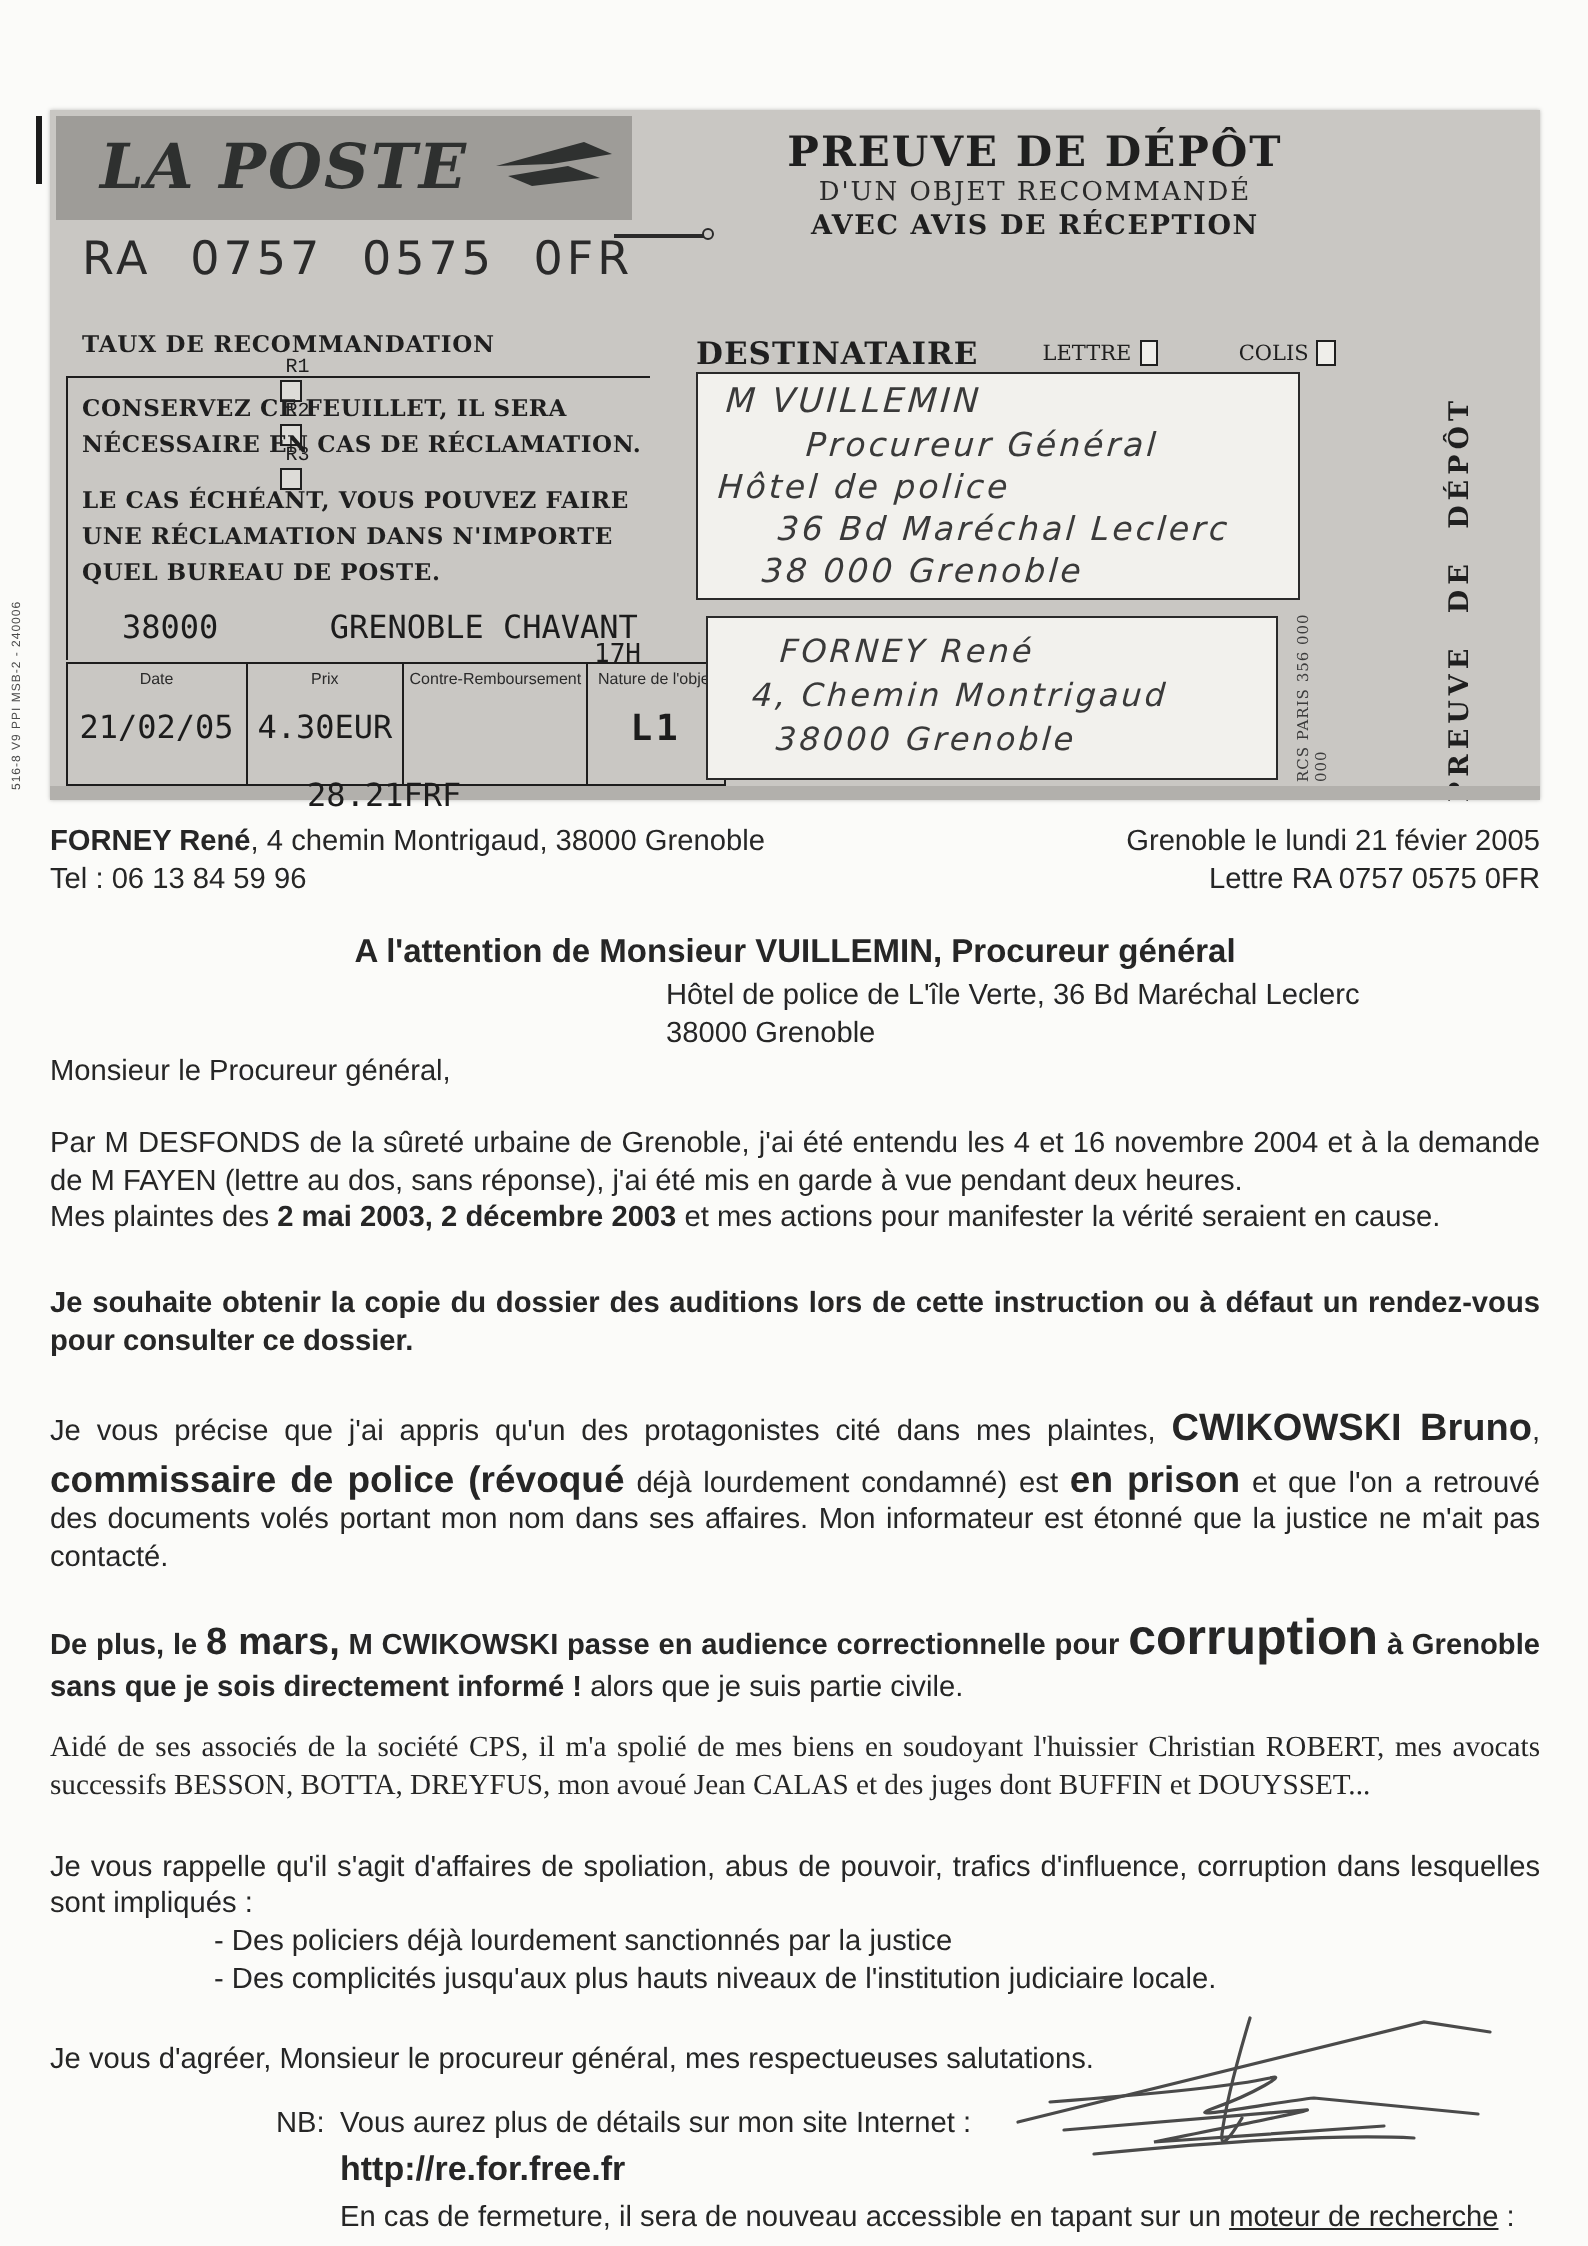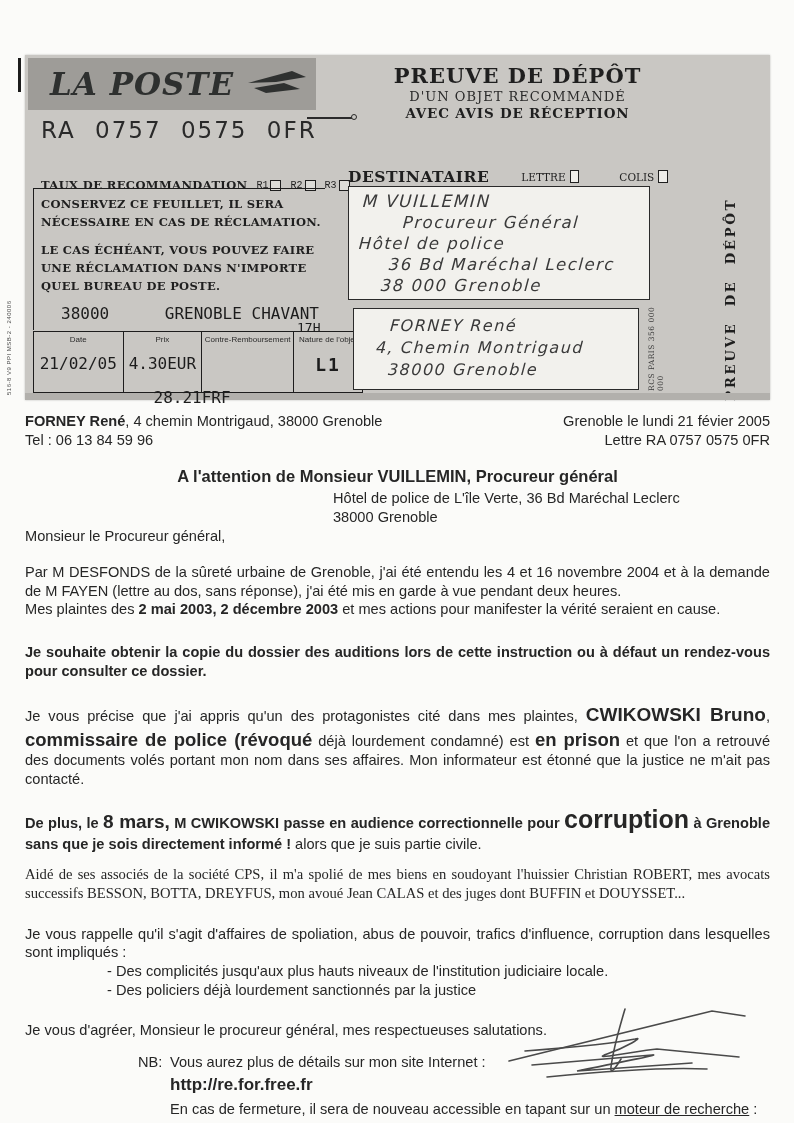--- a/index.html
+++ b/index.html
@@ -30,21 +30,21 @@
     font-family:"DejaVu Serif", serif; font-style:italic; font-weight:bold;
     font-size:31px; color:#2e302f; letter-spacing:1px;
   }
   .tracking {
     position:absolute; left:16px; top:62px;
     font-family:"DejaVu Sans", sans-serif; font-size:23px; color:#2a2a2a;
     letter-spacing:2px; word-spacing:10px;
   }
   .slab { font-family:"DejaVu Serif", serif; font-weight:bold; color:#1f1f1f; }
 
-  .taux-row { position:absolute; left:16px; top:123px; display:flex; align-items:center; }
+  .taux-row { position:absolute; left:16px; top:110px; display:flex; align-items:center;flex-direction:column; }
   .taux-label { font-size:11.5px; letter-spacing:.4px; }
   .taux-opt { font-family:Liberation Mono, monospace; font-size:10px; color:#1f1f1f; margin-left:9px; }
   .chk { display:inline-block; width:11px; height:11px; border:1.4px solid #1f1f1f; background:#dddcd8; vertical-align:-2px; margin-left:2px; }
 
   .hline { position:absolute; left:8px; top:133px; width:292px; height:0; border-top:1.6px solid #1d1d1d; }
   .vline { position:absolute; left:8px; top:133px; width:0; height:142px; border-left:1.6px solid #1d1d1d; }
 
   .keep-notice { position:absolute; left:16px; top:141px; width:280px; font-size:11.5px; line-height:1.55; letter-spacing:.3px; }
   .claim-notice { position:absolute; left:16px; top:187px; width:300px; font-size:11.5px; line-height:1.55; letter-spacing:.3px; }
 
@@ -252,22 +252,22 @@
     <span>Je vous précise que j'ai appris qu'un des protagonistes cité dans mes plaintes, </span><span class="big1">CWIKOWSKI Bruno</span><span>, </span><span class="big2">commissaire de police (révoqué</span><span> déjà lourdement condamné) est </span><span class="big2">en prison</span><span> et que l'on a retrouvé des documents volés portant mon nom dans ses affaires. Mon informateur est étonné que la justice ne m'ait pas contacté.</span>
   </div>
 
   <div class="para" style="margin-top:14px;">
     <span class="b">De plus, le </span><span class="big1">8 mars,</span><span class="b"> M CWIKOWSKI passe en audience correctionnelle pour </span><span class="huge">corruption</span><span class="b"> à Grenoble </span><span class="b">sans que je sois directement informé !</span><span> alors que je suis partie civile.</span>
   </div>
   <div class="para tight">Aidé de ses associés de la société CPS, il m'a spolié de mes biens en soudoyant l'huissier Christian ROBERT, mes avocats successifs BESSON, BOTTA,  DREYFUS, mon avoué Jean CALAS et des juges dont BUFFIN et DOUYSSET...</div>
 
   <div class="para" style="margin-top:22px;">Je vous rappelle qu'il s'agit d'affaires de spoliation, abus de pouvoir, trafics d'influence, corruption dans lesquelles sont impliqués :</div>
   <div class="bullets">
+    <div>- Des policiers déjà lourdement sanctionnés par la justice</div>
     <div>- Des complicités jusqu'aux plus hauts niveaux de l'institution judiciaire locale.</div>
-    <div>- Des policiers déjà lourdement sanctionnés par la justice</div>
   </div>
 
   <div class="closing-row">
     <span>Je vous d'agréer, Monsieur le procureur général, mes respectueuses salutations.</span>
     <span class="signature">
       <svg width="245" height="100" viewBox="0 0 245 100">
         <g fill="none" stroke="#4a4a4a" stroke-width="1.6" stroke-linecap="round">
           <path d="M2,62 L205,12 L238,17"></path>
           <path d="M118,10 C112,30 106,52 104,68 C103,76 108,70 114,60"></path>
           <path d="M18,52 C70,48 110,44 128,40 C138,37 120,48 100,55 C80,62 130,52 150,50 L232,58"></path>

